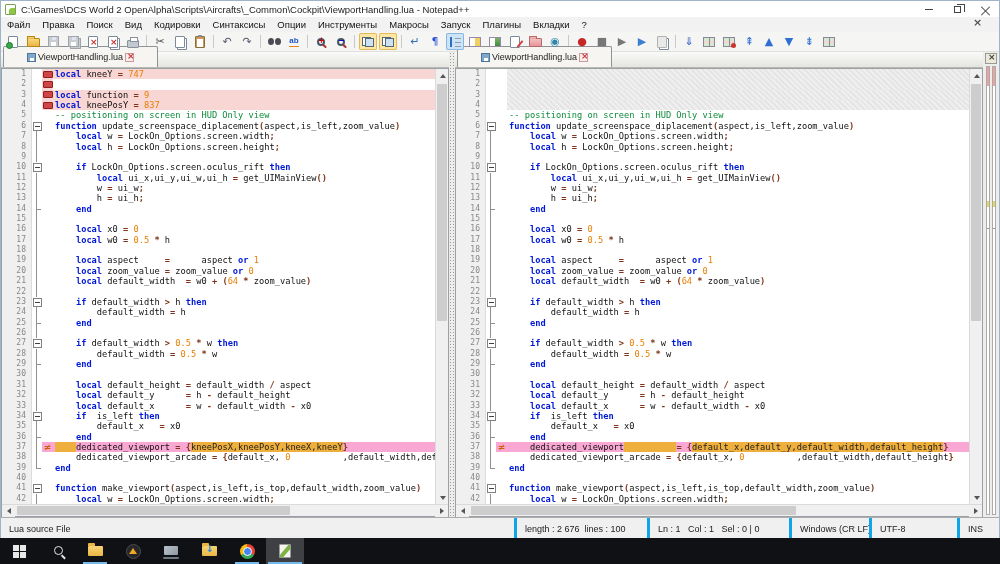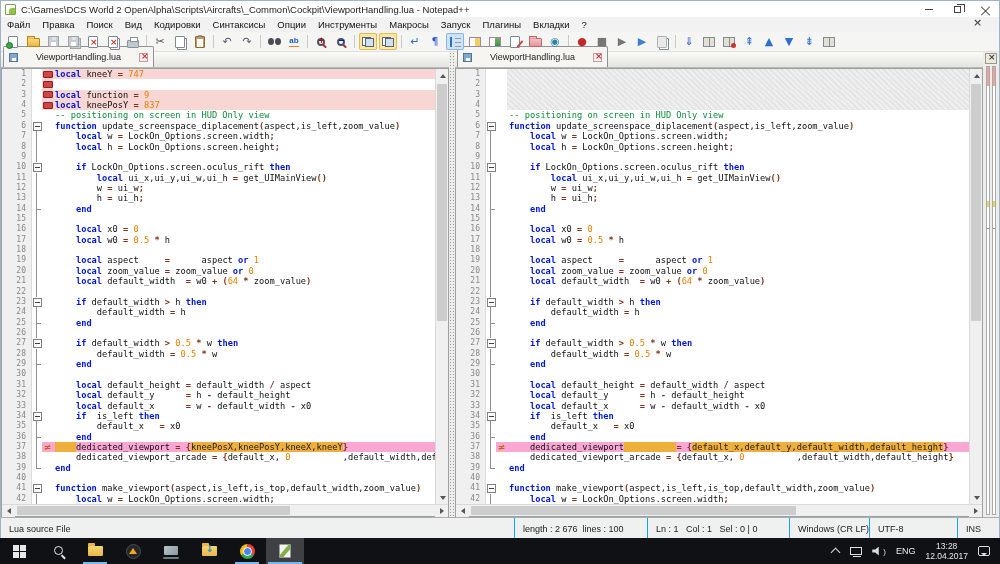--- a/index.html
+++ b/index.html
@@ -73,21 +73,21 @@
   .ic-grid.dot::after{content:'';position:absolute;right:-2px;bottom:-2px;width:5px;height:5px;border-radius:50%;background:#C33}
   .ic-ab{font:bold 8px/1 "Liberation Sans",sans-serif;color:#2255CC;border-bottom:1px solid #E8821E;padding-bottom:1px}
 
   
   .main{height:465px;display:flex;flex:none;background:#D4D0C8}
   .pane{display:flex;flex-direction:column;height:465px}
   .pane.left{width:448px;flex:none}
   .pane.right{flex:1}
   .splitter{width:6px;flex:none;background:#EDEDEA;background-image:radial-gradient(circle,#9A9A9A 0.8px,transparent 1px);background-size:3px 3px}
   .tabbar{height:16px;background:linear-gradient(#FAFAF8,#E4E4E0);border-bottom:1px solid #B9B9B4;display:flex;align-items:flex-end;padding-left:2px;flex:none}
-  .tab{height:21px;display:flex;align-items:center;gap:18px;padding:0 5px;background:#F6F5F1;border:1px solid #8F9396;border-bottom:none;border-radius:2px 2px 0 0;font-size:9px;color:#222}
+  .tab{height:21px;display:flex;align-items:center;gap:2px;padding:0 23px;background:#F6F5F1;border:1px solid #8F9396;border-bottom:none;border-radius:2px 2px 0 0;font-size:9px;color:#222}
   .tab-ico{width:9px;height:9px;background:#7FA8CC;border:1px solid #4F759B;position:relative;flex:none}
   .tab-ico::before{content:'';position:absolute;left:2px;bottom:0;width:4px;height:3px;background:#FFF}
   .tab-close{width:9px;height:9px;border:1px solid #C99;background:#F8EEEE;position:relative;flex:none}
   .tab-close::before{content:'×';position:absolute;left:1px;top:-2px;font:bold 9px/1 "DejaVu Sans",sans-serif;color:#C33}
   .editwrap{height:449px;border:1px solid #9AA0A6;display:flex;flex-direction:column;background:#FFF;flex:none}
   .editor{flex:1;display:flex;overflow:hidden}
   .lines{flex:1;overflow:hidden;font-family:"DejaVu Sans Mono",monospace;font-size:8.7px}
   .row{display:flex;height:10.36px;line-height:10.36px;white-space:pre}
   .lnum{width:30px;padding-right:5px;text-align:right;color:#888;background:#F0F0F0;border-right:1px solid #DCDCDC;flex:none;font-size:8px}
   .fold{width:10px;flex:none;position:relative;background:#FFF}
@@ -129,21 +129,21 @@
   
   .navbar{width:16px;flex:none;background:#EDEDEA;display:flex;flex-direction:column;align-items:center}
   .nav-close{width:12px;height:11px;margin-top:1px;background:#ECE9D8;border:1px solid #999;position:relative;flex:none}
   .nav-close::before{content:'×';position:absolute;left:2px;top:-1px;font:bold 9px/1 "DejaVu Sans",sans-serif;color:#444}
   .nav-cols{flex:1;display:flex;gap:2px;padding:2px 0;width:100%;justify-content:center}
   .nav-col{width:4px;background:#FFF;border:1px solid #AAA;position:relative}
   .nav-seg{position:absolute;left:0;right:0}
 
   
   .statusbar{height:22px;background:#F0F0F0;border-top:1px solid #ACACAC;display:flex;align-items:stretch;font-size:9px;color:#222;flex:none}
-  .sb-sec{display:flex;align-items:center;padding:0 8px;white-space:pre;border-left:1px solid #0ea5e9}
+  .sb-sec{display:flex;align-items:center;padding:0 8px;white-space:pre;border-left:3px solid #0ea5e9}
   .sb-sec:first-child{border-left:none;flex:1}
 
   
   .taskbar{position:absolute;left:0;top:538px;width:1000px;height:26px;background:#101114;display:flex;align-items:stretch}
   .tbapp{width:38px;display:flex;align-items:center;justify-content:center;position:relative;flex:none}
   .tbapp.active{background:#3E4044}
   .tbapp.running::after{content:'';position:absolute;bottom:0;left:7px;right:7px;height:2px;background:#76B9ED}
   .tbapp.active::after{left:2px;right:2px}
   .a-start{width:13px;height:13px;background:linear-gradient(#E8E8E8,#E8E8E8) 0 0/6px 6px no-repeat,linear-gradient(#E8E8E8,#E8E8E8) 7px 0/6px 6px no-repeat,linear-gradient(#E8E8E8,#E8E8E8) 0 7px/6px 6px no-repeat,linear-gradient(#E8E8E8,#E8E8E8) 7px 7px/6px 6px no-repeat}
   .a-search{width:9px;height:9px;border:1.5px solid #E8E8E8;border-radius:50%;position:relative;margin:-2px -2px 0 0}
@@ -556,33 +556,14 @@
         <div class="tbapp">
           <i class="a-dl"></i>
         </div>
         <div class="tbapp running">
           <i class="a-chrome"></i>
         </div>
         <div class="tbapp running active">
           <i class="a-npp"></i>
         </div>
       </div>
-    <div class="tray">
-      <span class="ti">
-          <i class="ti-chev"></i>
-        </span>
-      <span class="ti">
-          <i class="ti-net"></i>
-        </span>
-      <span class="ti spk-wrap">
-          <i class="ti-spk"></i>
-        </span>
-      <span class="lang">ENG</span>
-      <div class="clock">
-        <div>13:28</div>
-        <div>12.04.2017</div>
-      </div>
-      <span class="ti">
-          <i class="ti-ac"></i>
-        </span>
-    </div>
   </div>
 </div>
 
 </body></html>

